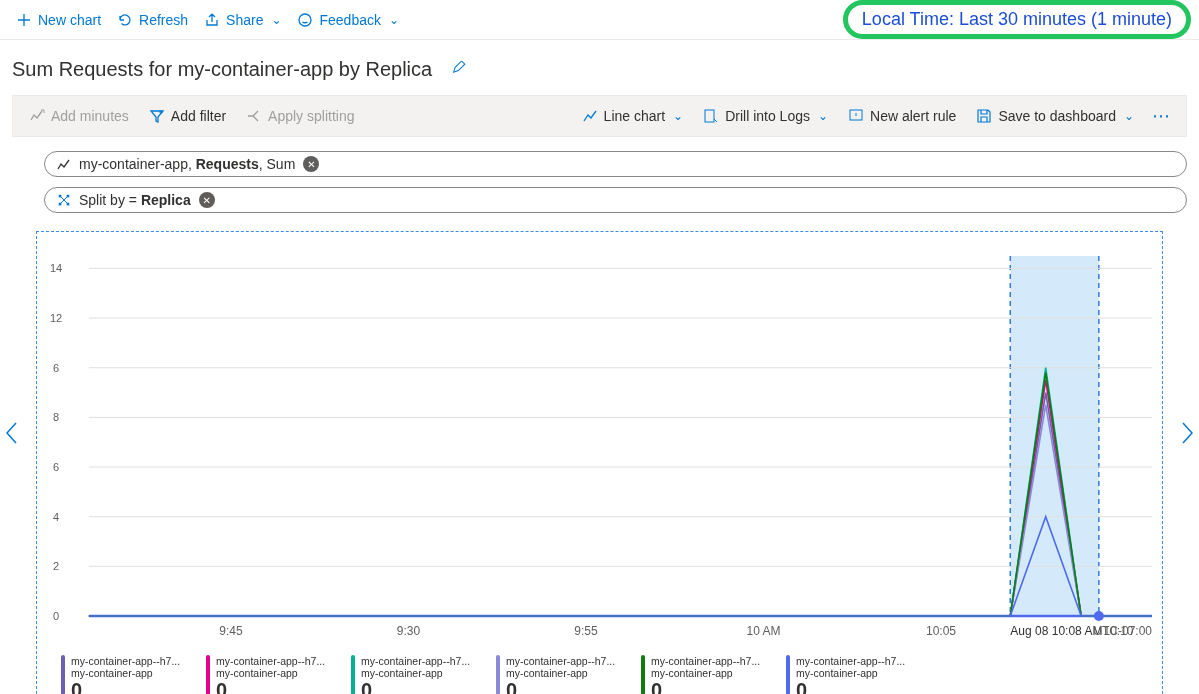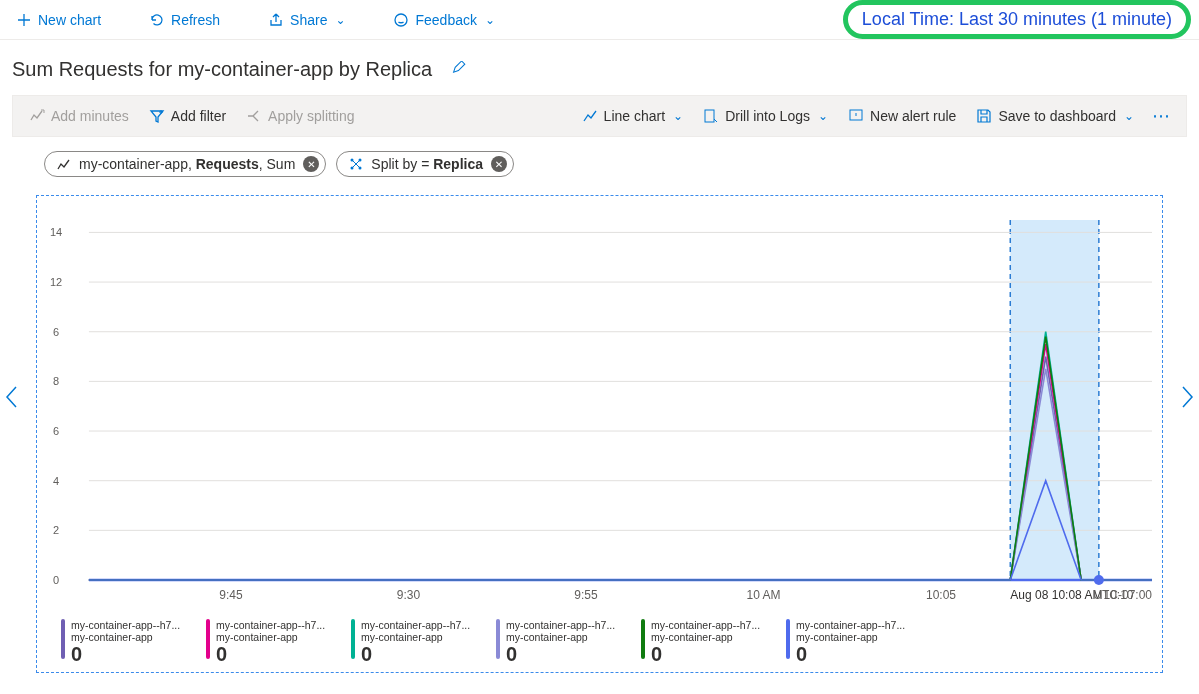--- a/index.html
+++ b/index.html
@@ -12,21 +12,20 @@
     height: 694px;
     overflow: hidden;
   }
   
   .topbar {
     display: flex;
     align-items: center;
     height: 40px;
     border-bottom: 1px solid #edebe9;
     padding: 0 8px;
-    gap: 32px;
   }
   .tb-btn {
     display: flex;
     align-items: center;
     gap: 6px;
     padding: 4px 8px;
     color: #0078d4;
     cursor: pointer;
   }
   .tb-btn svg { width: 16px; height: 16px; fill: none; stroke: #0078d4; stroke-width: 1.3; }
@@ -70,20 +69,21 @@
   }
   .ctb-btn.disabled { color: #a19f9d; }
   .ctb-btn svg { width: 16px; height: 16px; }
   .chev { font-size: 12px; color: #0078d4; margin-left: 2px; }
   .ellipsis { color: #0078d4; font-size: 18px; letter-spacing: 2px; padding: 0 8px; cursor: pointer; }
   
   .pill-row {
     display: flex;
     gap: 10px;
     padding: 14px 12px 10px 44px;
+    flex-direction: column;
   }
   .pill {
     display: flex;
     align-items: center;
     gap: 8px;
     border: 1px solid #8a8886;
     border-radius: 18px;
     padding: 4px 6px 4px 12px;
     font-size: 14px;
     color: #323130;

